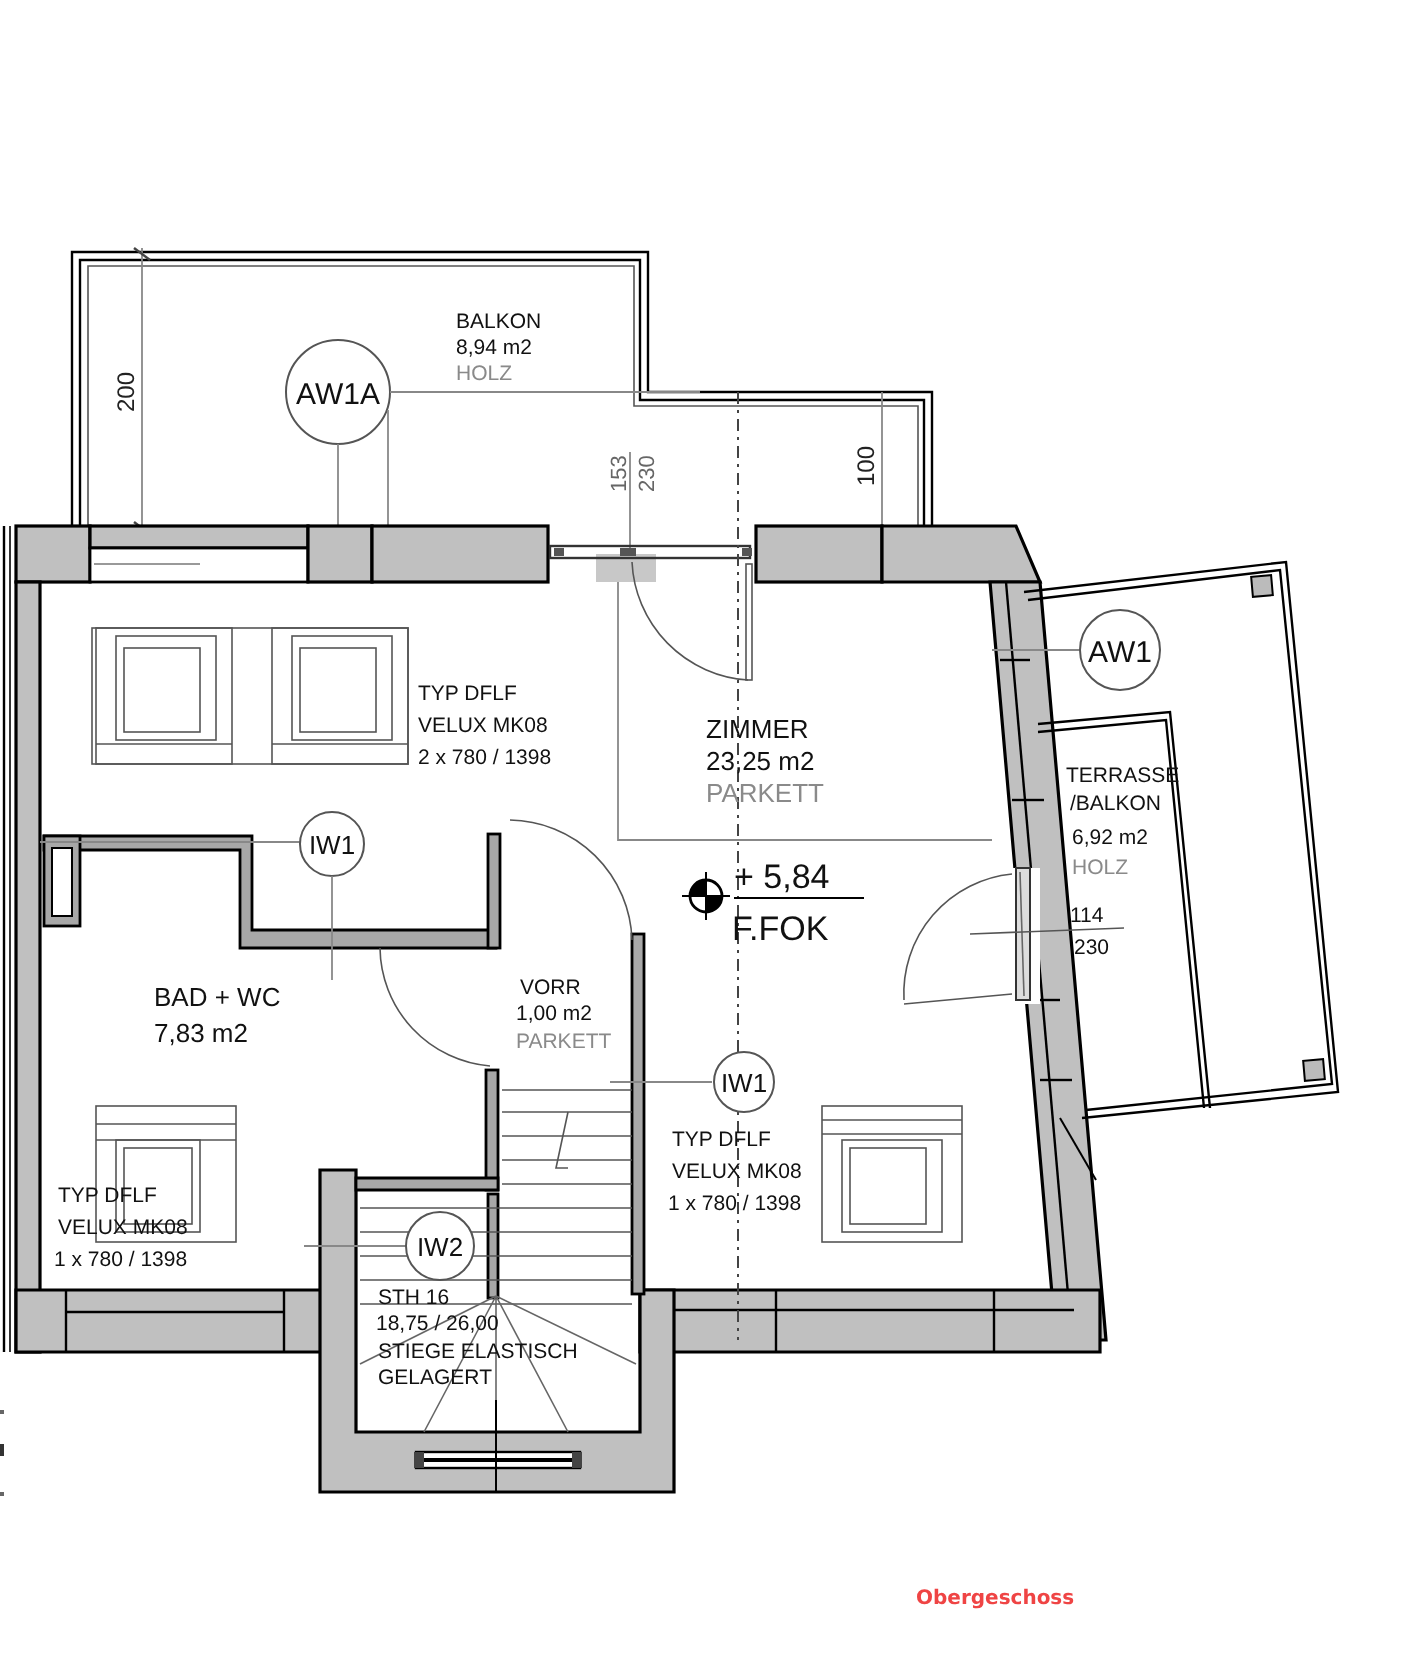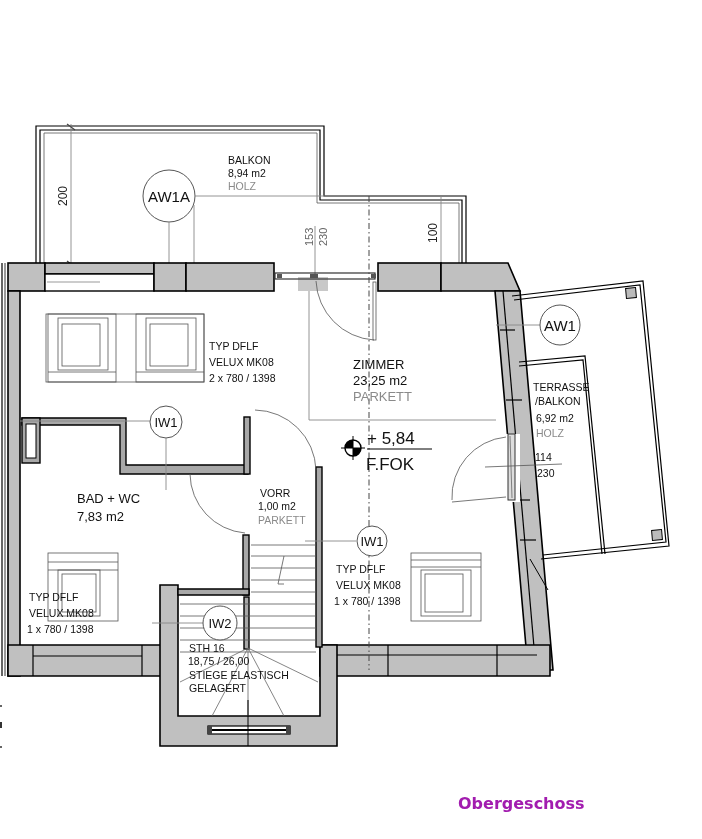--- a/index.html
+++ b/index.html
@@ -10,21 +10,21 @@
   .outline { fill: none; stroke: #000; stroke-width: 1.2; }
   .thin { fill: none; stroke: #555; stroke-width: 0.8; }
   .gray-line { fill: none; stroke: #888; stroke-width: 0.9; }
   .dash { fill: none; stroke: #444; stroke-width: 1; stroke-dasharray: 6 3 1.5 3; }
   .lbl { font-family: "Liberation Sans", sans-serif; font-size: 10.5px; fill: #111; }
   .lbl-big { font-family: "Liberation Sans", sans-serif; font-size: 13px; fill: #111; }
   .lbl-gray { font-family: "Liberation Sans", sans-serif; font-size: 10.5px; fill: #8a8a8a; }
   .lbl-tag { font-family: "Liberation Sans", sans-serif; font-size: 15px; fill: #111; }
   .lbl-level { font-family: "Liberation Sans", sans-serif; font-size: 17px; fill: #111; }
   .dim { font-family: "Liberation Sans", sans-serif; font-size: 12px; fill: #222; }
-  .title { position: absolute; left: 458px; top: 794px; font-family: "DejaVu Sans", sans-serif; font-weight: bold; font-size: 16px; color: #a21caf; }
+  .title { position: absolute; left: 458px; top: 794px; font-family: "DejaVu Sans", sans-serif; font-weight: bold; font-size: 10px; color: #ef4444; }
 </style>
 </head>
 <body>
 
 <svg width="702" height="839" viewBox="0 0 702 839">
 
   <g>
     <path class="outline" d="M36,263 V126 H324 V196 H466 V263"></path>
     <path class="outline" d="M40,263 V130 H320 V200 H462 V263"></path>
     <path class="thin" d="M44,263 V133 H317 V203 H459 V263"></path>

